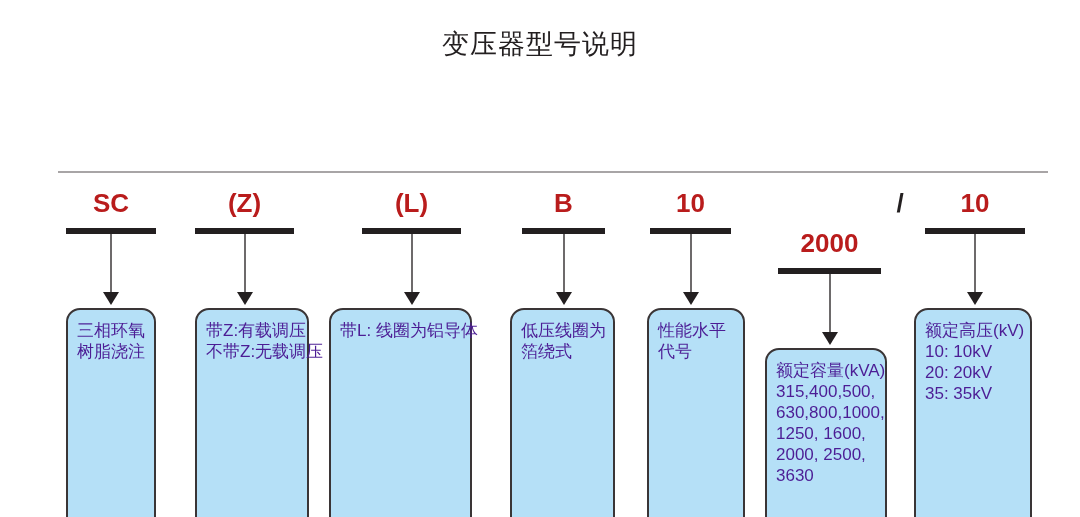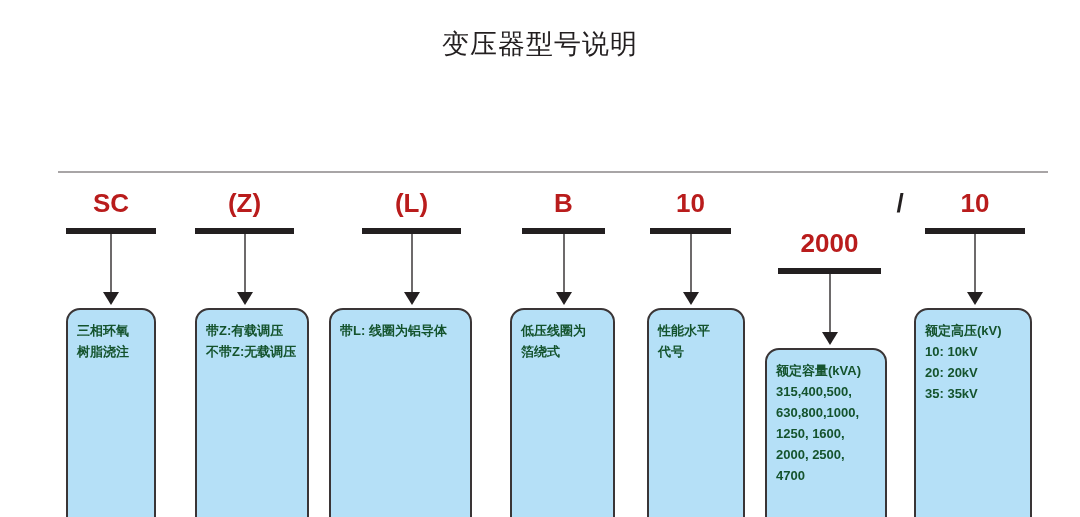--- a/index.html
+++ b/index.html
@@ -80,25 +80,24 @@
   .box {
     position: absolute;
     top: 122px;
     background: #b5e0f7;
     border: 2px solid #3a3536;
     border-radius: 14px;
     box-sizing: border-box;
     padding: 10px 8px 8px 9px;
   }
   .box .line {
-    font-size: 13px;
+    font-size: 17px;
     line-height: 21px;
-    color: #14532d;
+    color: #4c1d95;
     white-space: nowrap;
-    font-weight: bold;
   }
   .slash {
     position: absolute;
     top: 186px;
     font-size: 26px;
     font-weight: bold;
     line-height: 34px;
     color: #231f20;
     text-align: center;
   }
@@ -170,21 +169,21 @@
     <div class="code">2000</div>
     <div class="bar"></div>
     <div class="stem"></div>
     <div class="arrow"></div>
     <div class="box" style="left:-13px; width:122px; height:373px;">
       <div class="line">额定容量(kVA)</div>
       <div class="line">315,400,500,</div>
       <div class="line">630,800,1000,</div>
       <div class="line">1250, 1600,</div>
       <div class="line">2000, 2500,</div>
-      <div class="line">4700</div>
+      <div class="line">3630</div>
     </div>
   </div>
 
   <div class="slash" style="left:885px; width:30px;">/</div>
 
   <div class="col" style="left:925px; width:100px;">
     <div class="code">10</div>
     <div class="bar"></div>
     <div class="stem"></div>
     <div class="arrow"></div>

